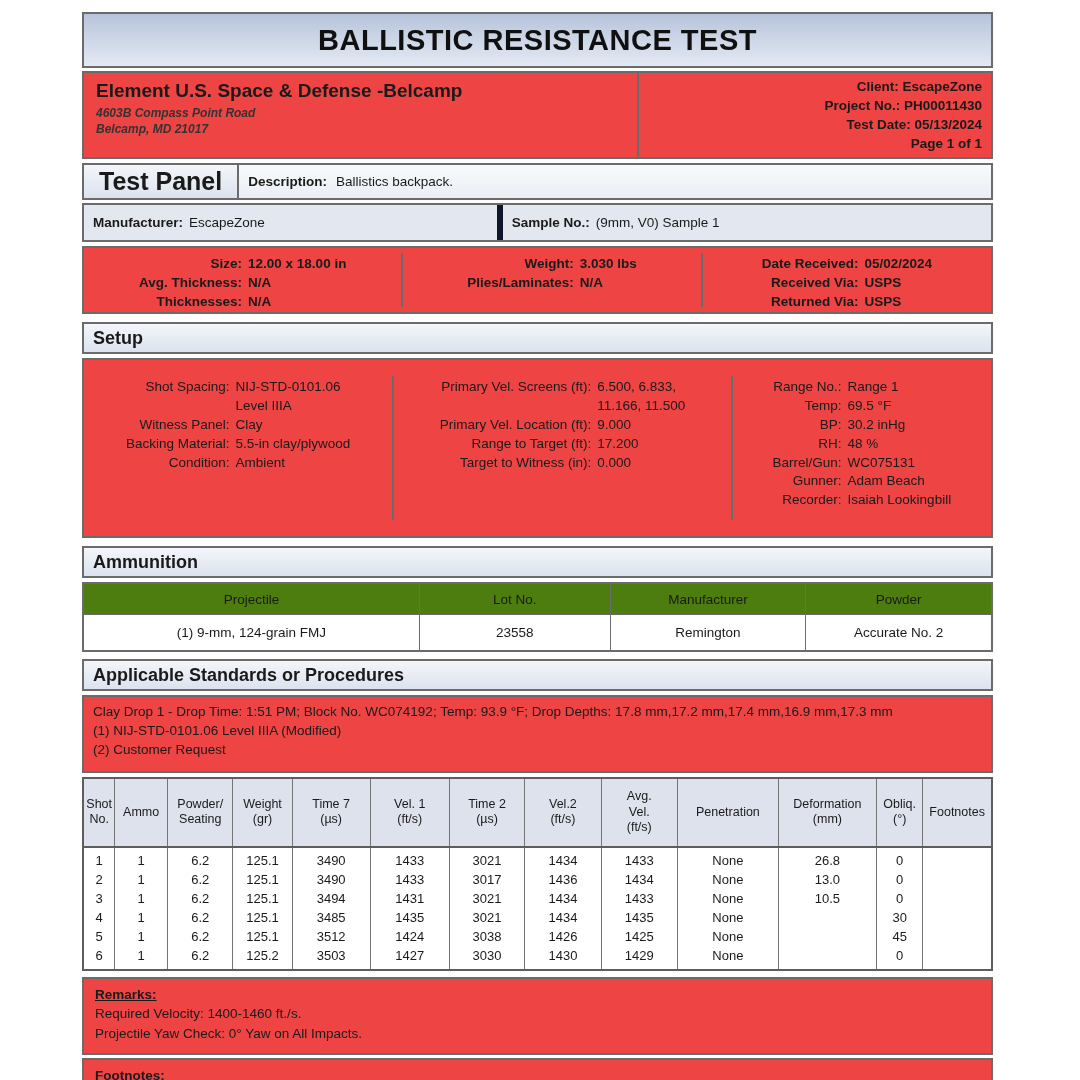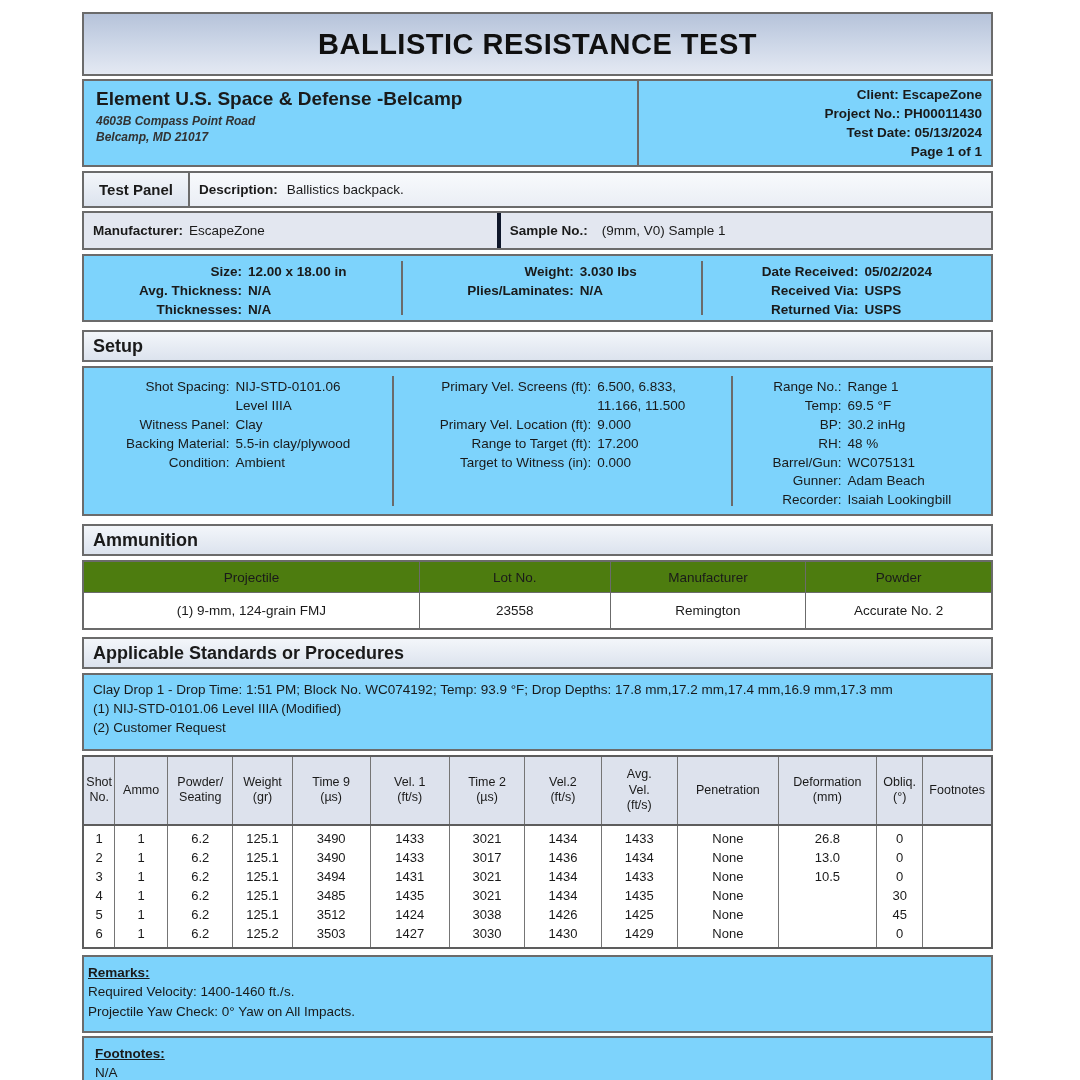--- a/index.html
+++ b/index.html
@@ -1,25 +1,25 @@
 <!DOCTYPE html>
 <html><head>
 <meta charset="utf-8">
 <style>
   html,body{margin:0;padding:0;}
   body{
     width:1080px;height:1080px;position:relative;background:#ffffff;
     font-family:"Liberation Sans",sans-serif;color:#1a1a1a;
   }
   .page{position:absolute;left:82px;top:12px;width:911px;}
-  .box{border:2px solid #6b6b6b;background:#7dd3fc;box-sizing:border-box;}
+  .box{border:2px solid #6b6b6b;background:#ef4444;box-sizing:border-box;}
 
   
   .title-bar{
-    height:64px;display:flex;align-items:center;justify-content:center;
+    height:56px;display:flex;align-items:center;justify-content:center;
     background:linear-gradient(180deg,#b6c3da 0%,#ccd6e7 48%,#e4e9f3 100%);
     margin-bottom:3px;
   }
   .title-text{font-size:29px;font-weight:700;letter-spacing:0.5px;color:#101010;}
 
   
   .company-row{display:flex;height:88px;margin-bottom:4px;}
   .company-left{flex:0 0 61%;padding:7px 12px;box-sizing:border-box;}
   .company-name{font-size:19px;font-weight:700;margin-bottom:3px;}
   .company-address{font-size:12px;font-style:italic;font-weight:600;color:#333;line-height:1.35;}
@@ -30,49 +30,49 @@
   .section-bar{
     height:32px;display:flex;align-items:center;padding:0 9px;box-sizing:border-box;
     border:2px solid #6b6b6b;background:linear-gradient(180deg,#f3f6fa 0%,#dce3ee 100%);
     font-size:18px;font-weight:700;margin-bottom:4px;
   }
 
   
   .tp-row{display:flex;height:37px;margin-bottom:3px;}
   .tp-label{
     border:2px solid #6b6b6b;background:linear-gradient(180deg,#f3f6fa,#dce3ee);
-    display:flex;align-items:center;padding:0 15px;font-size:15px;font-weight:700;box-sizing:border-box;
+    display:flex;align-items:center;padding:0 15px;font-size:25px;font-weight:700;box-sizing:border-box;
   }
   .tp-desc{
     flex:1;border:2px solid #6b6b6b;border-left:none;background:linear-gradient(180deg,#f8fafc,#eaeef5);
     display:flex;align-items:center;padding:0 9px;font-size:13.5px;box-sizing:border-box;
   }
   .tp-desc .lbl-bold{margin-right:9px;}
   .lbl-bold{font-weight:700;text-align:center;}
 
   .manufacturer-row{display:flex;height:39px;background:#e3e7f0;margin-bottom:4px;align-items:stretch;}
   .manufacturer-row .cell{display:flex;align-items:center;padding:0 9px;font-size:13.5px;box-sizing:border-box;}
   .manufacturer-row .cell .lbl-bold{margin-right:6px;}
   .man-cell{flex:0 0 45.5%;}
-  .sample-cell{flex:1;border-left:4px solid #0f172a;gap:8px;}
+  .sample-cell{flex:1;border-left:6px solid #0f172a;}
 
   .panel-info-row{display:flex;height:68px;padding:5px 0;margin-bottom:8px;}
   .panel-info-col{box-sizing:border-box;padding-top:2px;font-weight:bold;}
   .panel-info-col.c1{flex:0 0 35%;}
   .panel-info-col.c2{flex:0 0 33%;border-left:2px solid #6b6b6b;}
   .panel-info-col.c3{flex:1;border-left:2px solid #6b6b6b;}
 
   
   .pairs{display:grid;grid-template-columns:auto auto;column-gap:6px;justify-content:center;align-content:start;font-size:13.5px;line-height:1.4;}
   .pair{display:contents;}
   .plabel{text-align:right;white-space:nowrap;}
   .pvalue{text-align:left;white-space:pre-line;}
 
   
-  .setup-box{display:flex;height:150px;padding:8px 0;margin-bottom:8px;}
+  .setup-box{display:flex;height:180px;padding:16px 0;margin-bottom:8px;}
   .setup-col{box-sizing:border-box;padding-top:2px;}
   .setup-col.c1{flex:0 0 34%;}
   .setup-col.c2{flex:0 0 37.3%;border-left:2px solid #6b6b6b;}
   .setup-col.c3{flex:1;border-left:2px solid #6b6b6b;}
 
   
   table{border-collapse:collapse;width:100%;}
   .ammo-table{margin-bottom:7px;border:2px solid #6b6b6b;}
   .ammo-table th{
     background:#4d7c0f;border:1.5px solid #6b6b6b;font-weight:400;font-size:13.5px;
@@ -90,21 +90,21 @@
     padding:10px 1px;vertical-align:middle;text-align:center;
   }
   .shot-table td{
     border-left:1.5px solid #757575;border-right:1.5px solid #757575;border-top:none;border-bottom:none;
     font-size:13px;height:19px;padding:0;text-align:center;background:#fff;
   }
   .shot-table tbody tr:first-of-type td{padding-top:3px;}
   .shot-table tbody tr:last-of-type td{padding-bottom:4px;}
 
   
-  .remarks-box{min-height:78px;padding:6px 4px;margin-bottom:3px;}
+  .remarks-box{min-height:78px;padding:6px 11px;margin-bottom:3px;}
   .footnotes-box{min-height:82px;padding:6px 11px;}
   .note-heading{font-size:13.5px;font-weight:700;text-decoration:underline;line-height:1.45;}
   .note-line{font-size:13.5px;line-height:1.45;}
 
   .standards-box{padding:5px 9px;margin-bottom:4px;min-height:78px;}
   .standards-line{font-size:13.5px;line-height:1.42;}
 </style>
 </head>
 <body>
 
@@ -323,21 +323,21 @@
     </colgroup>
     <thead>
       <tr>
         <th>Shot
 No.</th>
           <th>Ammo</th>
           <th>Powder/
 Seating</th>
           <th>Weight
 (gr)</th>
-          <th>Time 9
+          <th>Time 7
 (µs)</th>
           <th>Vel. 1
 (ft/s)</th>
           <th>Time 2
 (µs)</th>
           <th>Vel.2
 (ft/s)</th>
           <th>Avg.
 Vel.
 (ft/s)</th>

